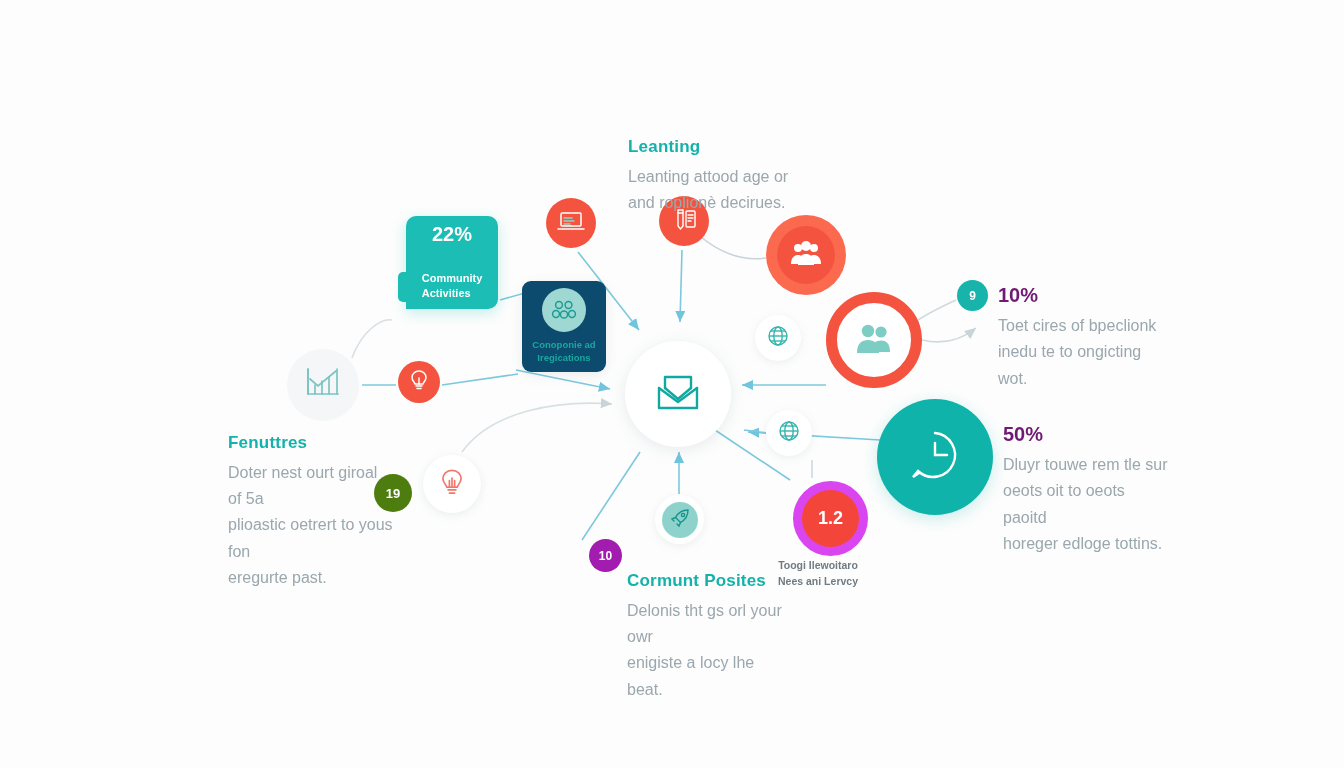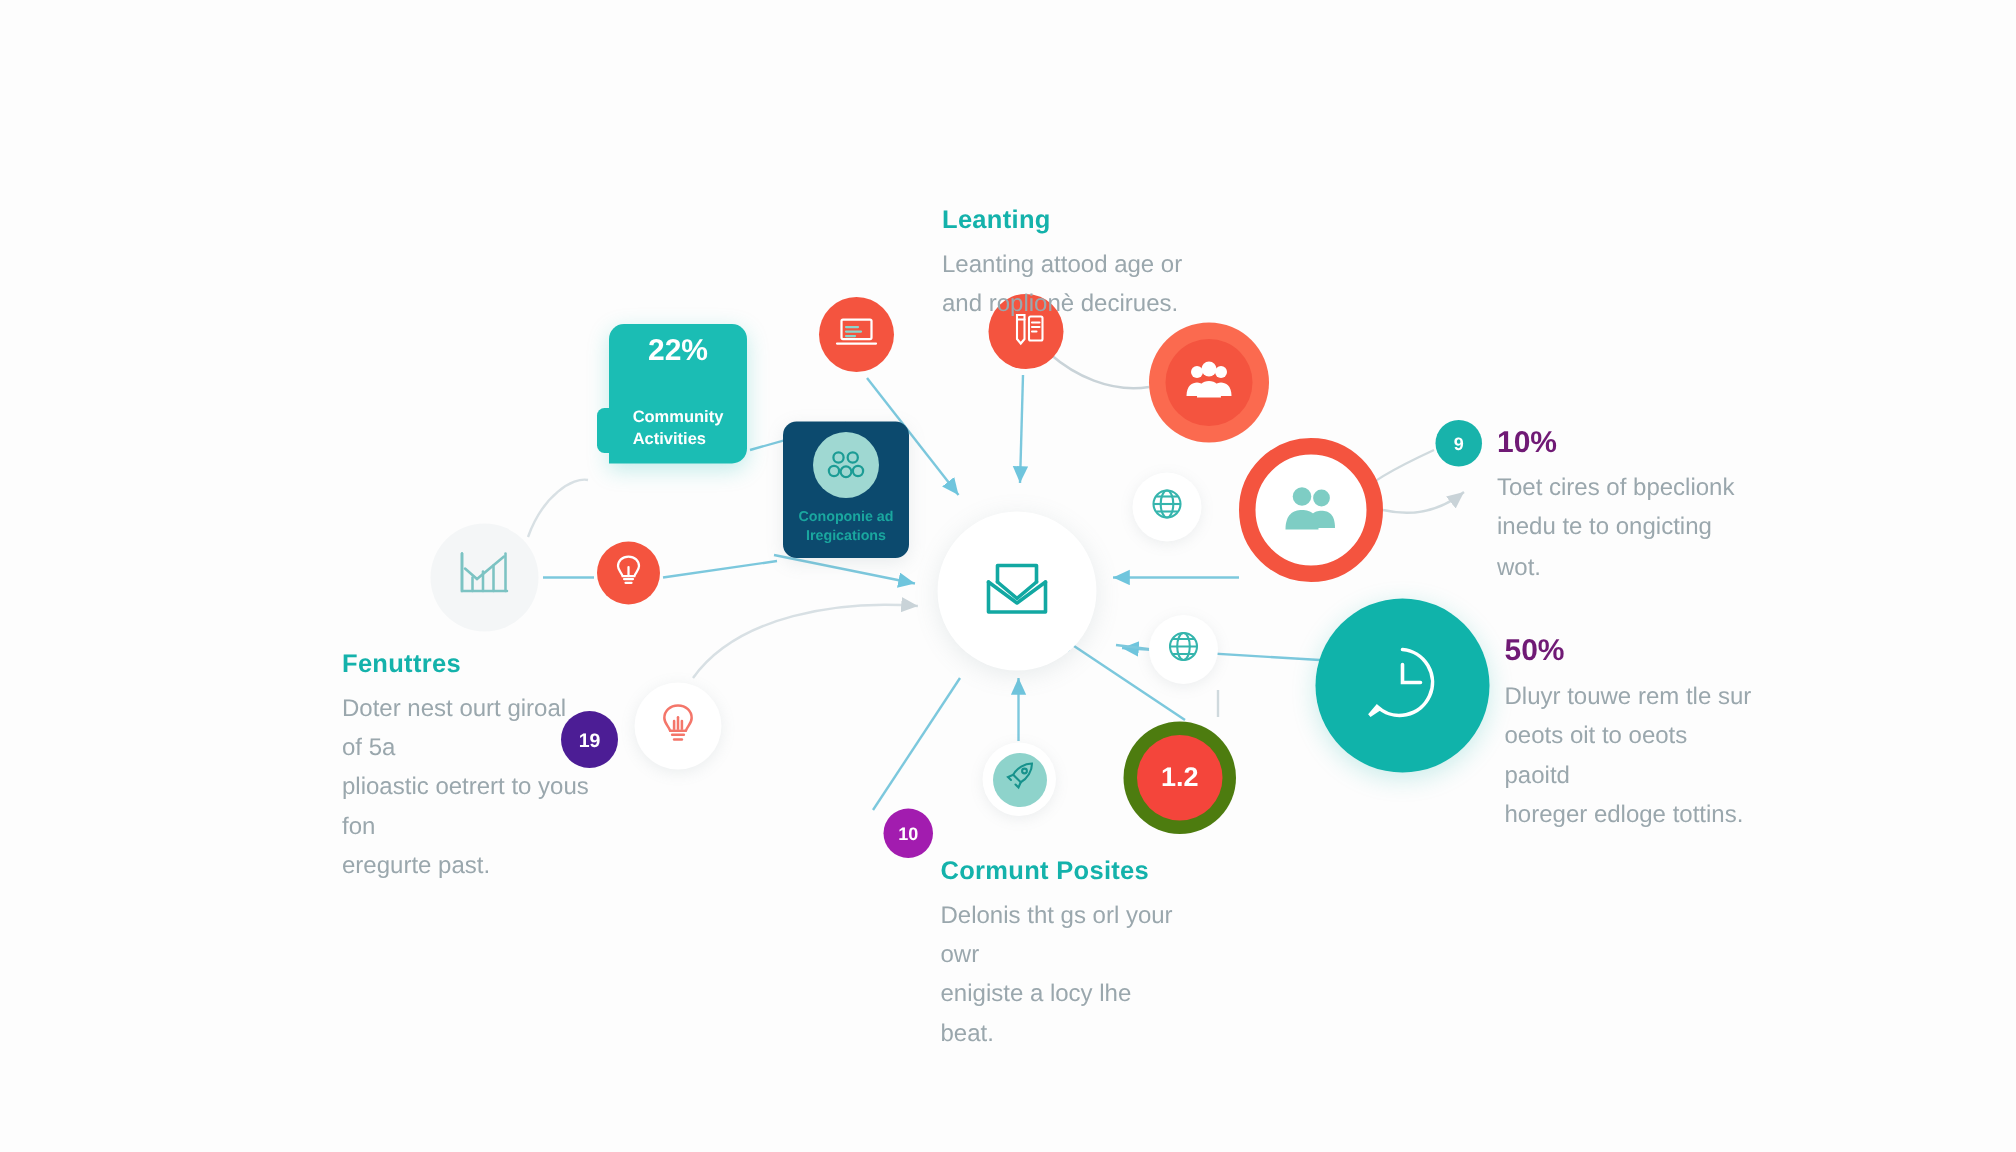--- a/index.html
+++ b/index.html
@@ -58,24 +58,24 @@
   #card-components .chip{
     width:44px;height:44px;border-radius:50%;background:#9fd8d2;
     display:flex;align-items:center;justify-content:center;margin-bottom:7px;
   }
   #card-components .lbl{
     font-size:9.5px;color:#1aa79f;font-weight:700;text-align:center;line-height:1.35;
   }
 
   
   .badge{color:#fff;font-weight:700;}
-  #badge-19{left:374px;top:474px;width:38px;height:38px;background:#4c1d95;font-size:13px;}
+  #badge-19{left:374px;top:474px;width:38px;height:38px;background:#4d7c0f;font-size:13px;}
   #badge-10{left:589px;top:539px;width:33px;height:33px;background:#a21caf;font-size:12px;}
   #badge-9{left:957px;top:280px;width:31px;height:31px;background:#18b3ab;font-size:12px;}
-  #badge-12{left:749px;top:481px;width:75px;height:75px;background:#4d7c0f;}
+  #badge-12{left:793px;top:481px;width:75px;height:75px;background:#d946ef;}
   #badge-12 .inner{
     width:57px;height:57px;border-radius:50%;background:#f4453b;
     display:flex;align-items:center;justify-content:center;
     color:#fff;font-size:18px;font-weight:700;
   }
 
   
   #icon-chart{left:287px;top:349px;width:72px;height:72px;background:#f4f6f7;}
   #icon-bulb-red{left:398px;top:361px;width:42px;height:42px;background:#f4543f;}
   #icon-bulb-outline{left:423px;top:455px;width:58px;height:58px;background:#fff;box-shadow:0 2px 10px rgba(120,140,150,.14);}
@@ -374,14 +374,18 @@
   </div>
 
   <div id="txt-commpost" class="txt">
     <p class="head">Cormunt Posites</p>
     <p class="body">
       <span>Delonis tht gs orl your owr</span><br>
       <span>enigiste a locy lhe beat.</span>
     </p>
   </div>
 
+  <div id="cap-together" class="caption">
+    <span>Toogi Ilewoitaro</span><br>
+    <span>Nees ani Lervcy</span>
+  </div>
 
 </div>
 
 </body></html>

